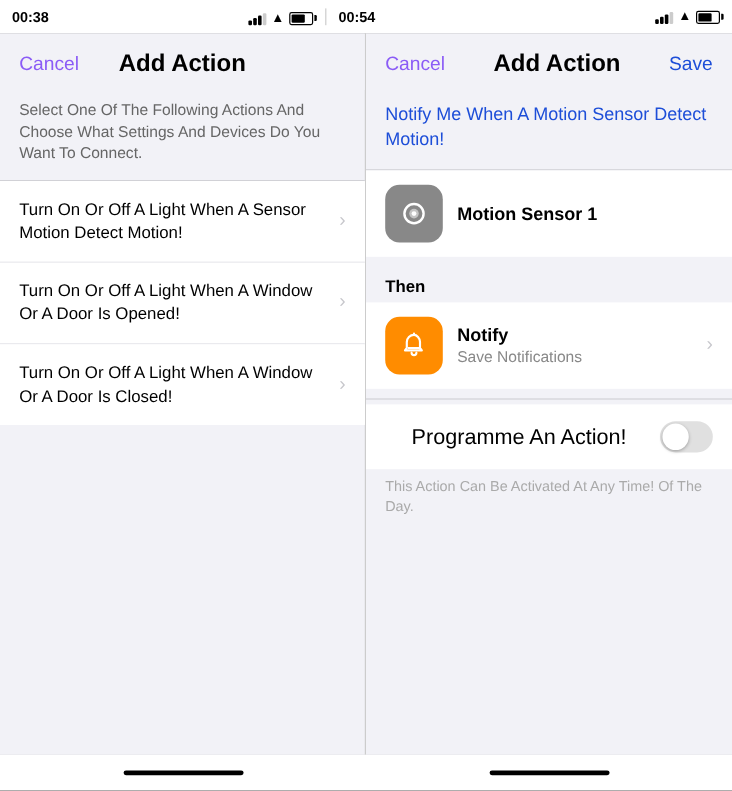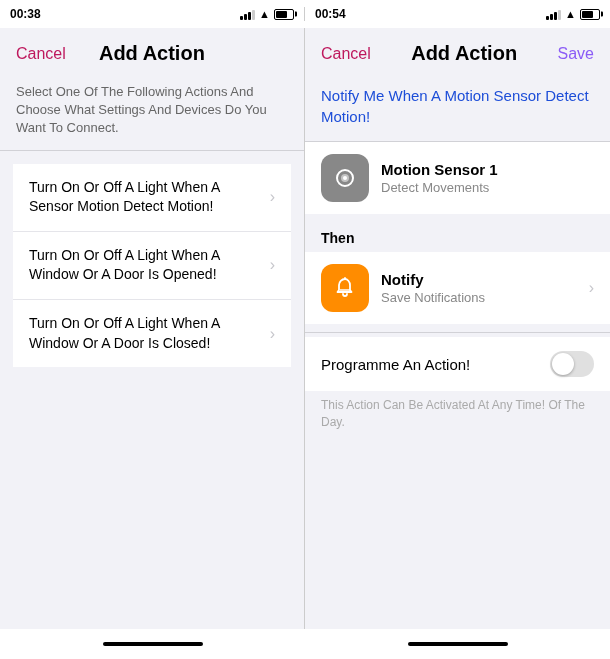--- a/index.html
+++ b/index.html
@@ -14,23 +14,23 @@
     }
 
     
     .status-bar {
       display: flex;
       background: #fff;
       height: 28px;
       align-items: center;
     }
     .status-bar-left {
-      width: 305px;
-      display: flex;
-      align-items: center;
+      width: 272px;
+      display: flex;
+      align-items: flex-end;
       justify-content: space-between;
       padding: 0 10px;
       border-right: 1px solid #ccc;
     }
     .status-bar-right {
       flex: 1;
       display: flex;
       align-items: center;
       justify-content: space-between;
       padding: 0 10px;
@@ -115,32 +115,32 @@
     
     .nav-bar {
       display: flex;
       align-items: center;
       justify-content: space-between;
       padding: 14px 16px 10px;
       background: #f2f2f7;
     }
     .nav-cancel {
       font-size: 16px;
-      color: #be185d;
+      color: #8b5cf6;
       cursor: pointer;
     }
     .nav-title {
       font-size: 20px;
       font-weight: 600;
       color: #000;
       text-align: right;
     }
     .nav-save {
       font-size: 16px;
-      color: #8b5cf6;
+      color: #1d4ed8;
       cursor: pointer;
     }
     .nav-placeholder {
       width: 50px;
     }
 
     
     .description-text {
       padding: 8px 16px 12px;
       font-size: 13px;
@@ -151,21 +151,21 @@
     
     .divider {
       height: 1px;
       background: #d1d1d6;
       margin: 0 0 0 0;
     }
 
     
     .action-list {
       background: #fff;
-      margin: 13px;
+      margin: 0;
     }
     .action-item {
       display: flex;
       align-items: center;
       justify-content: space-between;
       padding: 14px 16px;
       border-bottom: 1px solid #e5e5ea;
       cursor: pointer;
       background: #fff;
     }
@@ -254,22 +254,23 @@
     
     .programme-row {
       display: flex;
       align-items: center;
       justify-content: space-between;
       padding: 14px 16px;
       background: #fff;
       margin-top: 4px;
     }
     .programme-label {
-      font-size: 15px;
-      color: #000;
+      font-size: 18px;
+      color: #000;
+      margin-left: 22px;
     }
     .toggle-switch {
       width: 44px;
       height: 26px;
       background: #e0e0e0;
       border-radius: 13px;
       position: relative;
       cursor: pointer;
       flex-shrink: 0;
     }
@@ -378,21 +379,20 @@
     <div class="trigger-item">
       <div class="trigger-icon sensor">
         <svg viewBox="0 0 26 26" fill="none" xmlns="http://www.w3.org/2000/svg">
           <circle cx="13" cy="13" r="8" stroke="white" stroke-width="2" fill="none"></circle>
           <circle cx="13" cy="13" r="4" fill="white" opacity="0.5"></circle>
           <circle cx="13" cy="13" r="2" fill="white"></circle>
         </svg>
       </div>
       <div class="trigger-info">
         <div class="trigger-name">Motion Sensor 1</div>
-        <div class="trigger-sub">Detect Movements</div>
       </div>
     </div>
     <span class="section-label">Then</span>
     <div class="trigger-item">
       <div class="trigger-icon notify">
         <svg viewBox="0 0 26 26" fill="none" xmlns="http://www.w3.org/2000/svg">
           <path d="M13 4C9.7 4 7 6.7 7 10v5l-1.5 2H19.5L18 15v-5c0-3.3-2.7-6-5-6zm0 0V3m-2 16a2 2 0 004 0" stroke="white" stroke-width="1.8" stroke-linecap="round" stroke-linejoin="round"></path>
           <path d="M8 15H18" stroke="white" stroke-width="1.5"></path>
         </svg>
       </div>

